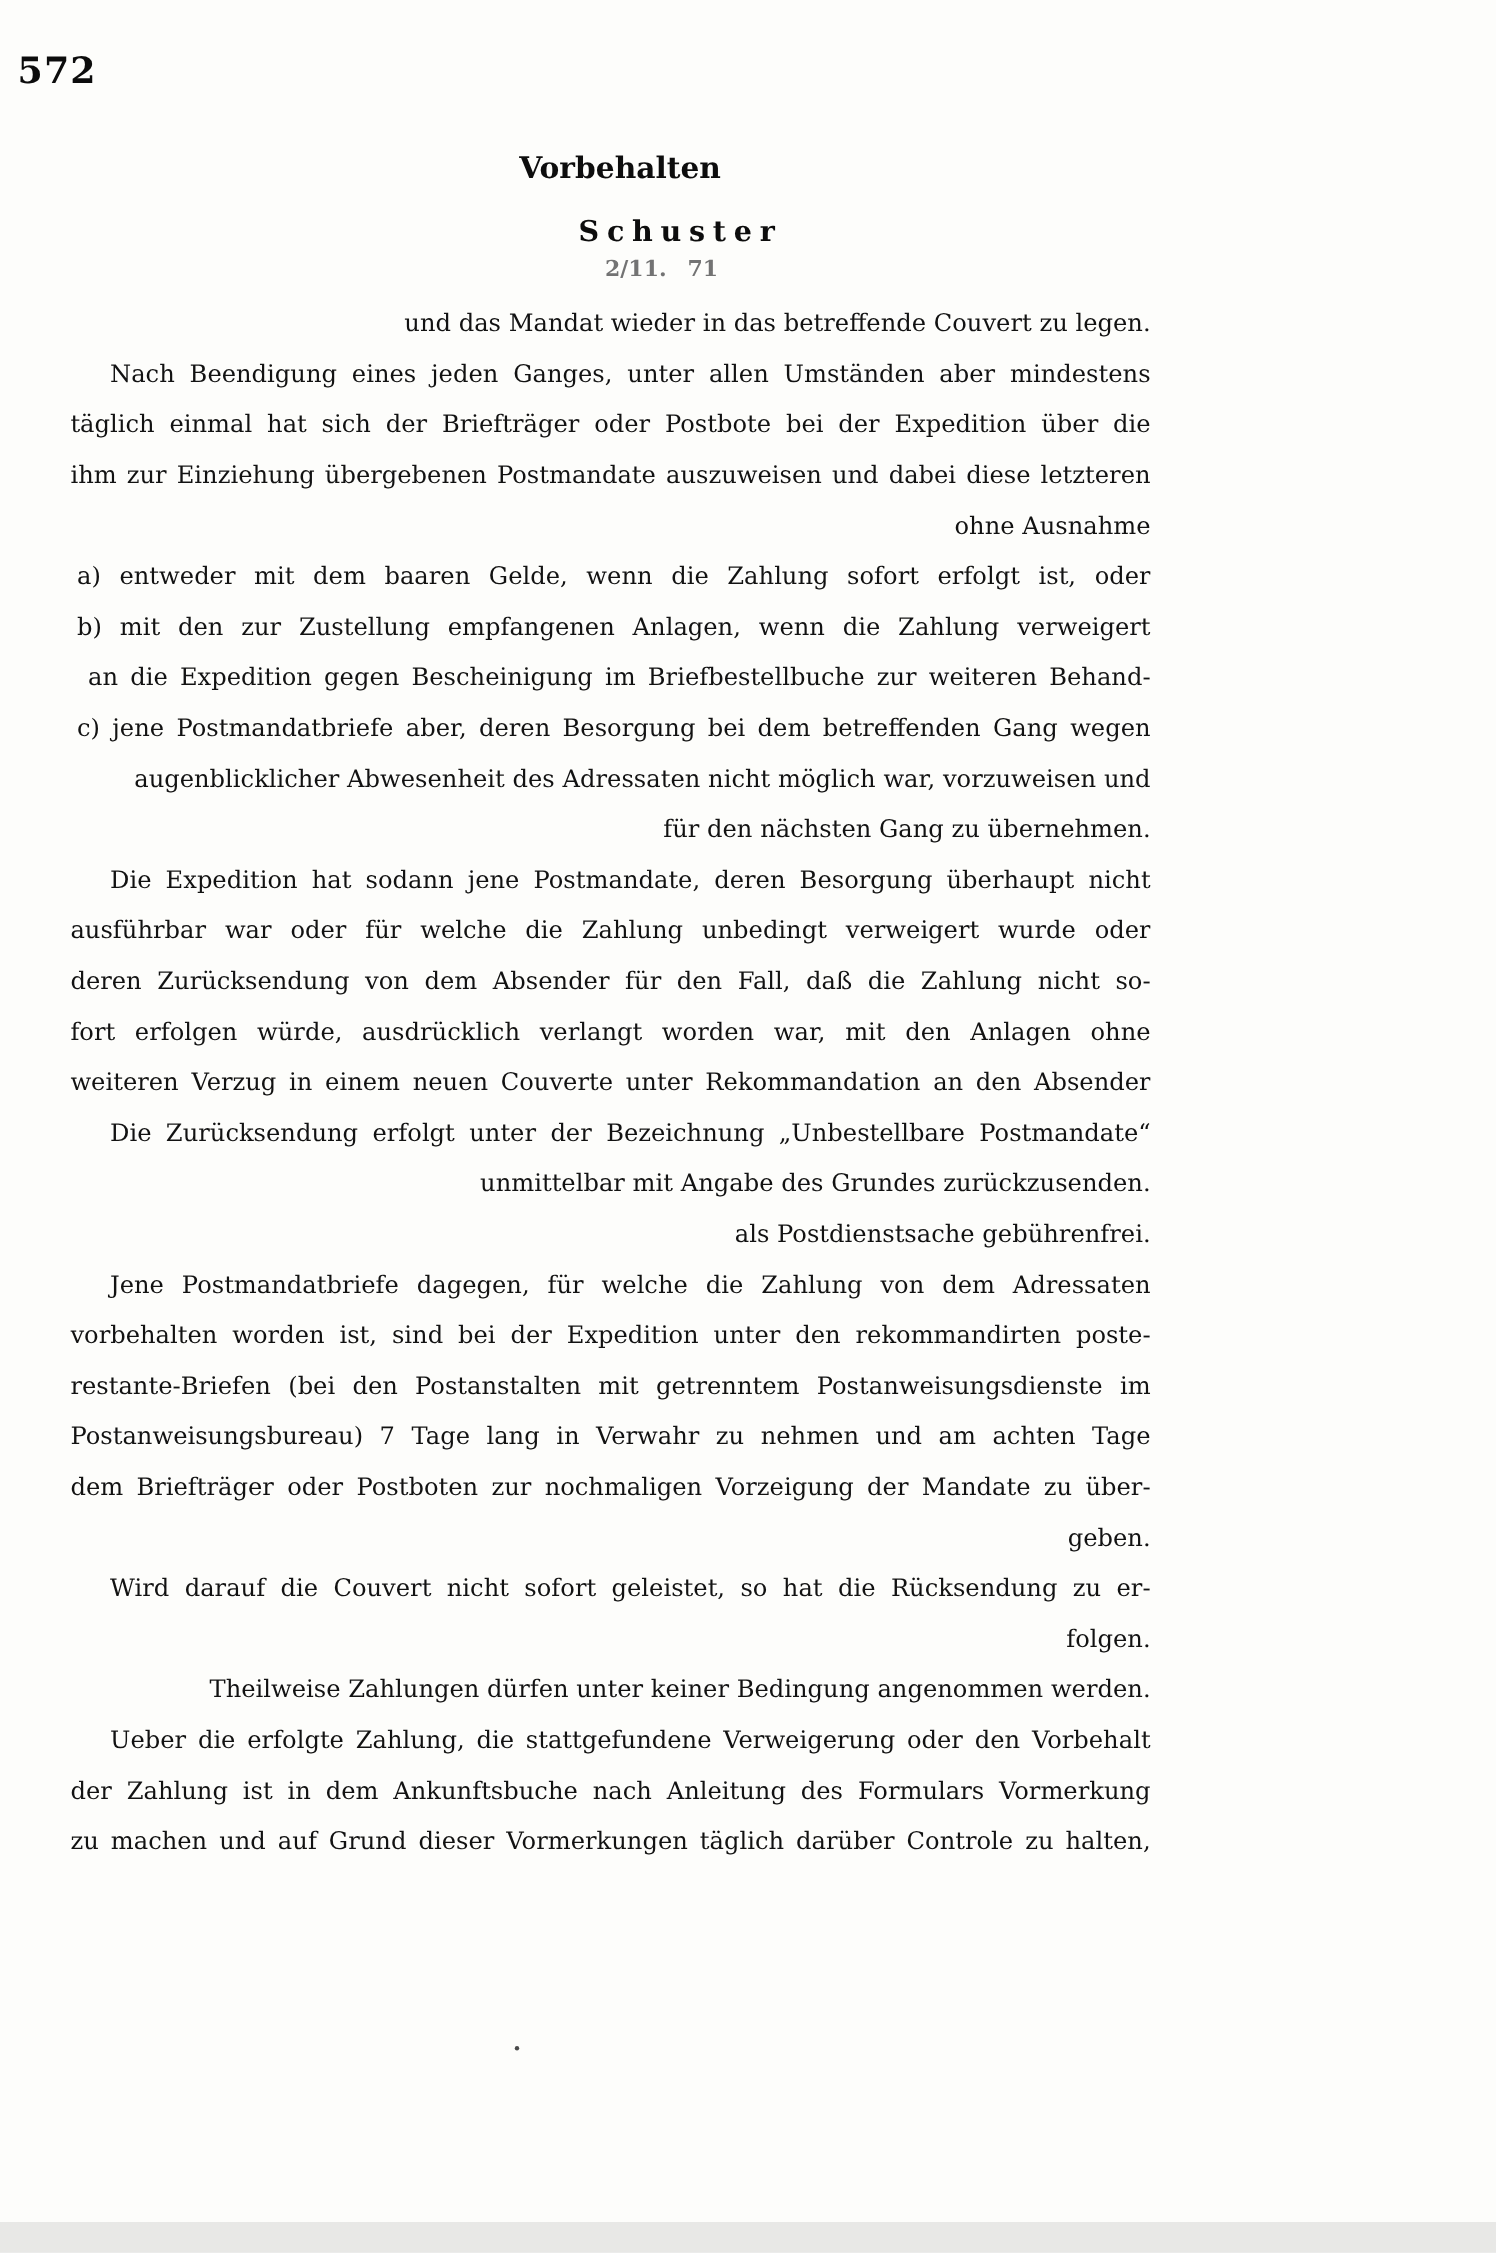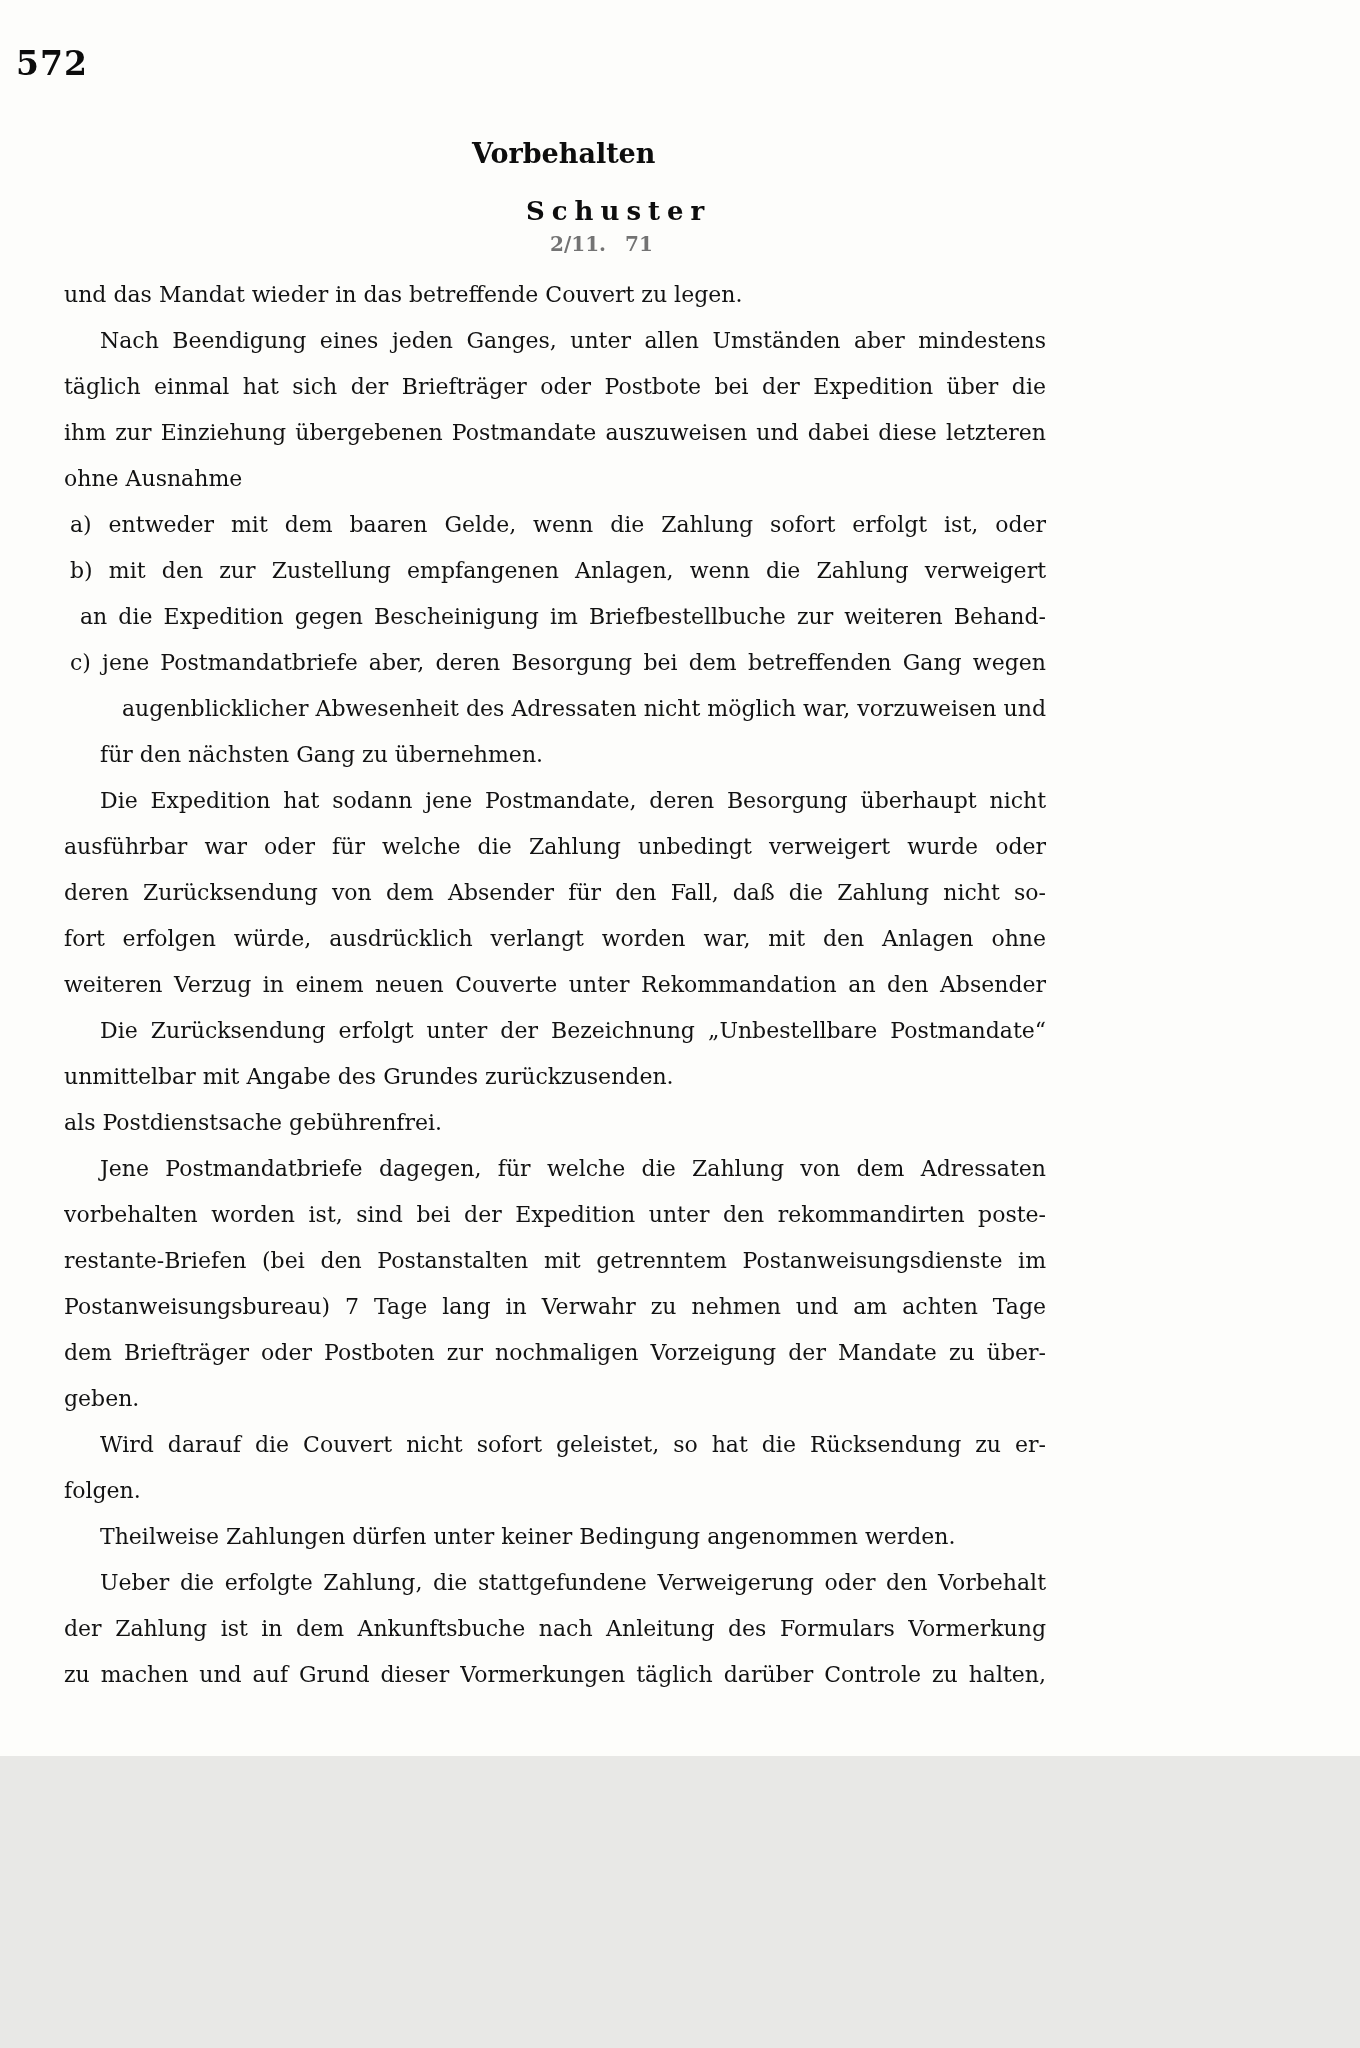--- a/index.html
+++ b/index.html
@@ -4,21 +4,21 @@
 <style>
   html, body {
     margin: 0;
     padding: 0;
     background: #e8e8e6;
     font-family: "DejaVu Serif", "Liberation Serif", serif;
   }
   .page {
     position: relative;
     width: 1360px;
-    height: 1756px;
+    height: 2020px;
     margin: 0 auto;
     background: #fdfdfb;
     color: #101010;
     overflow: hidden;
   }
   .page-number {
     position: absolute;
     left: 16px;
     top: 44px;
     font-size: 33px;
@@ -58,20 +58,21 @@
     left: 64px;
     top: 272px;
     width: 982px;
   }
   .line {
     height: 46px;
     line-height: 46px;
     font-size: 22px;
     white-space: nowrap;
     color: #121212;
+    text-align: right;
   }
   .line.just {
     white-space: normal;
     text-align: justify;
     text-align-last: justify;
     overflow: hidden;
   }
   .line.flush { padding-left: 0; }
   .line.para  { padding-left: 36px; }
   .line.item  { padding-left: 6px; }

